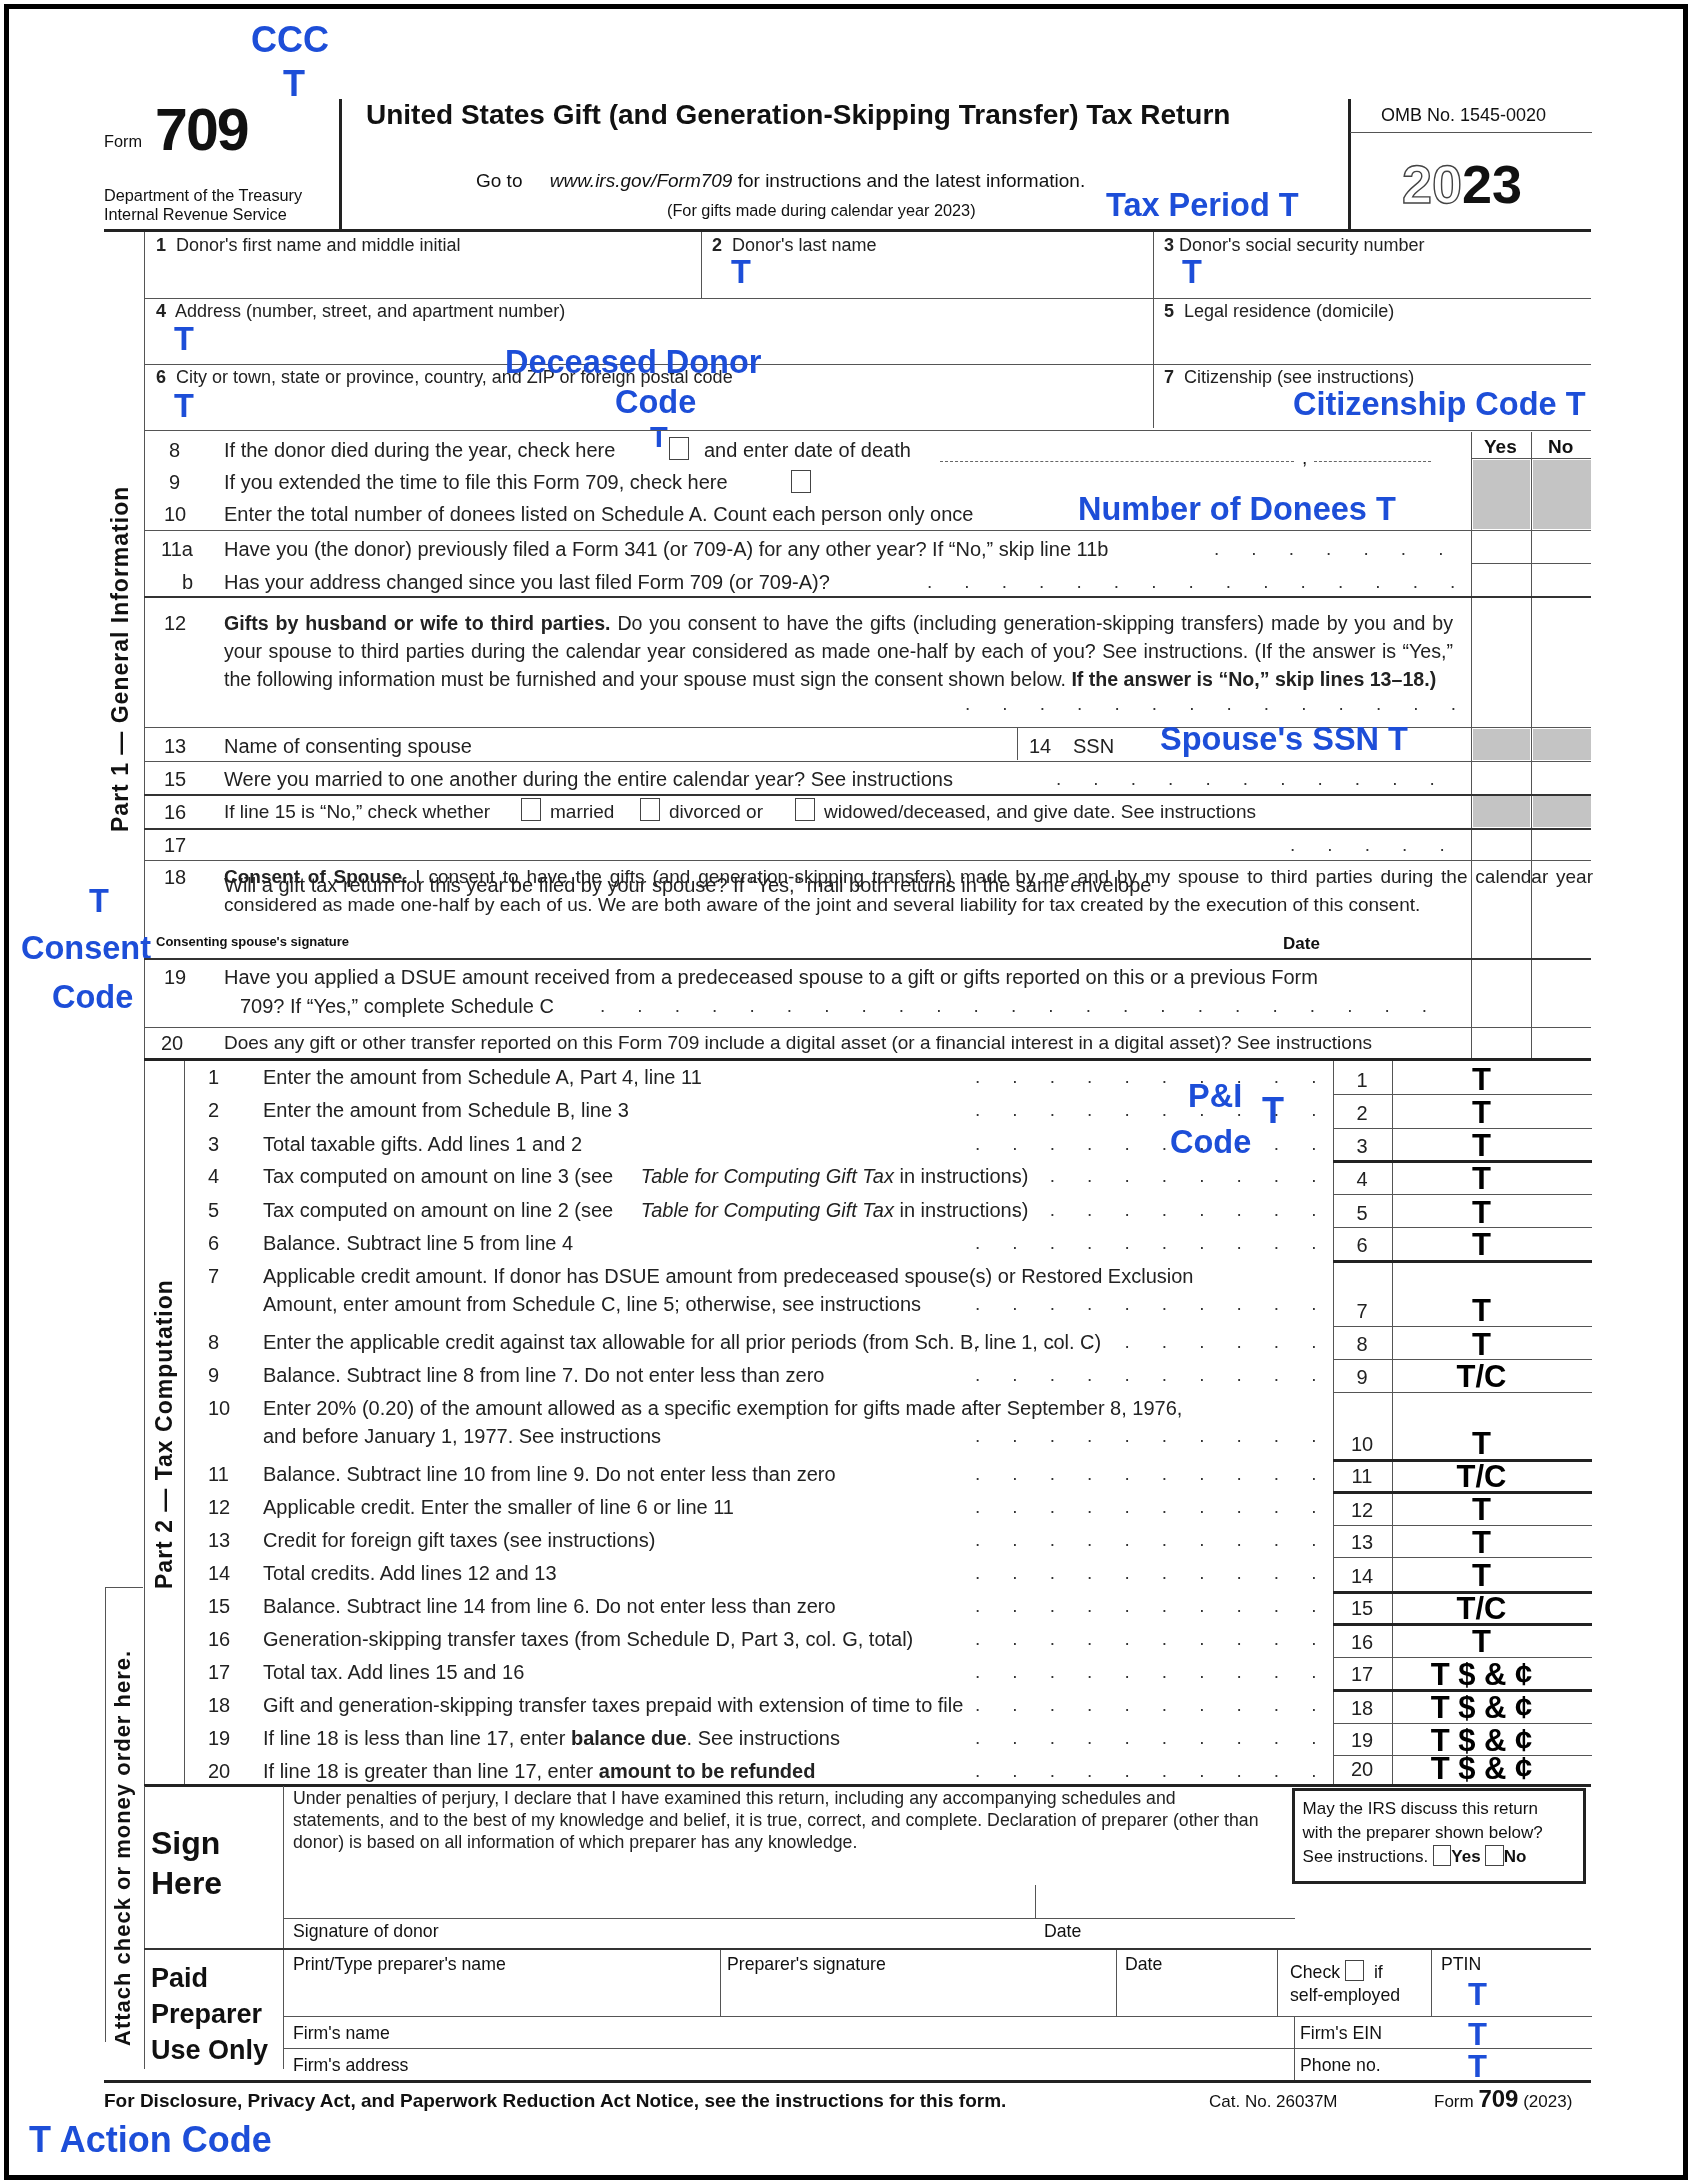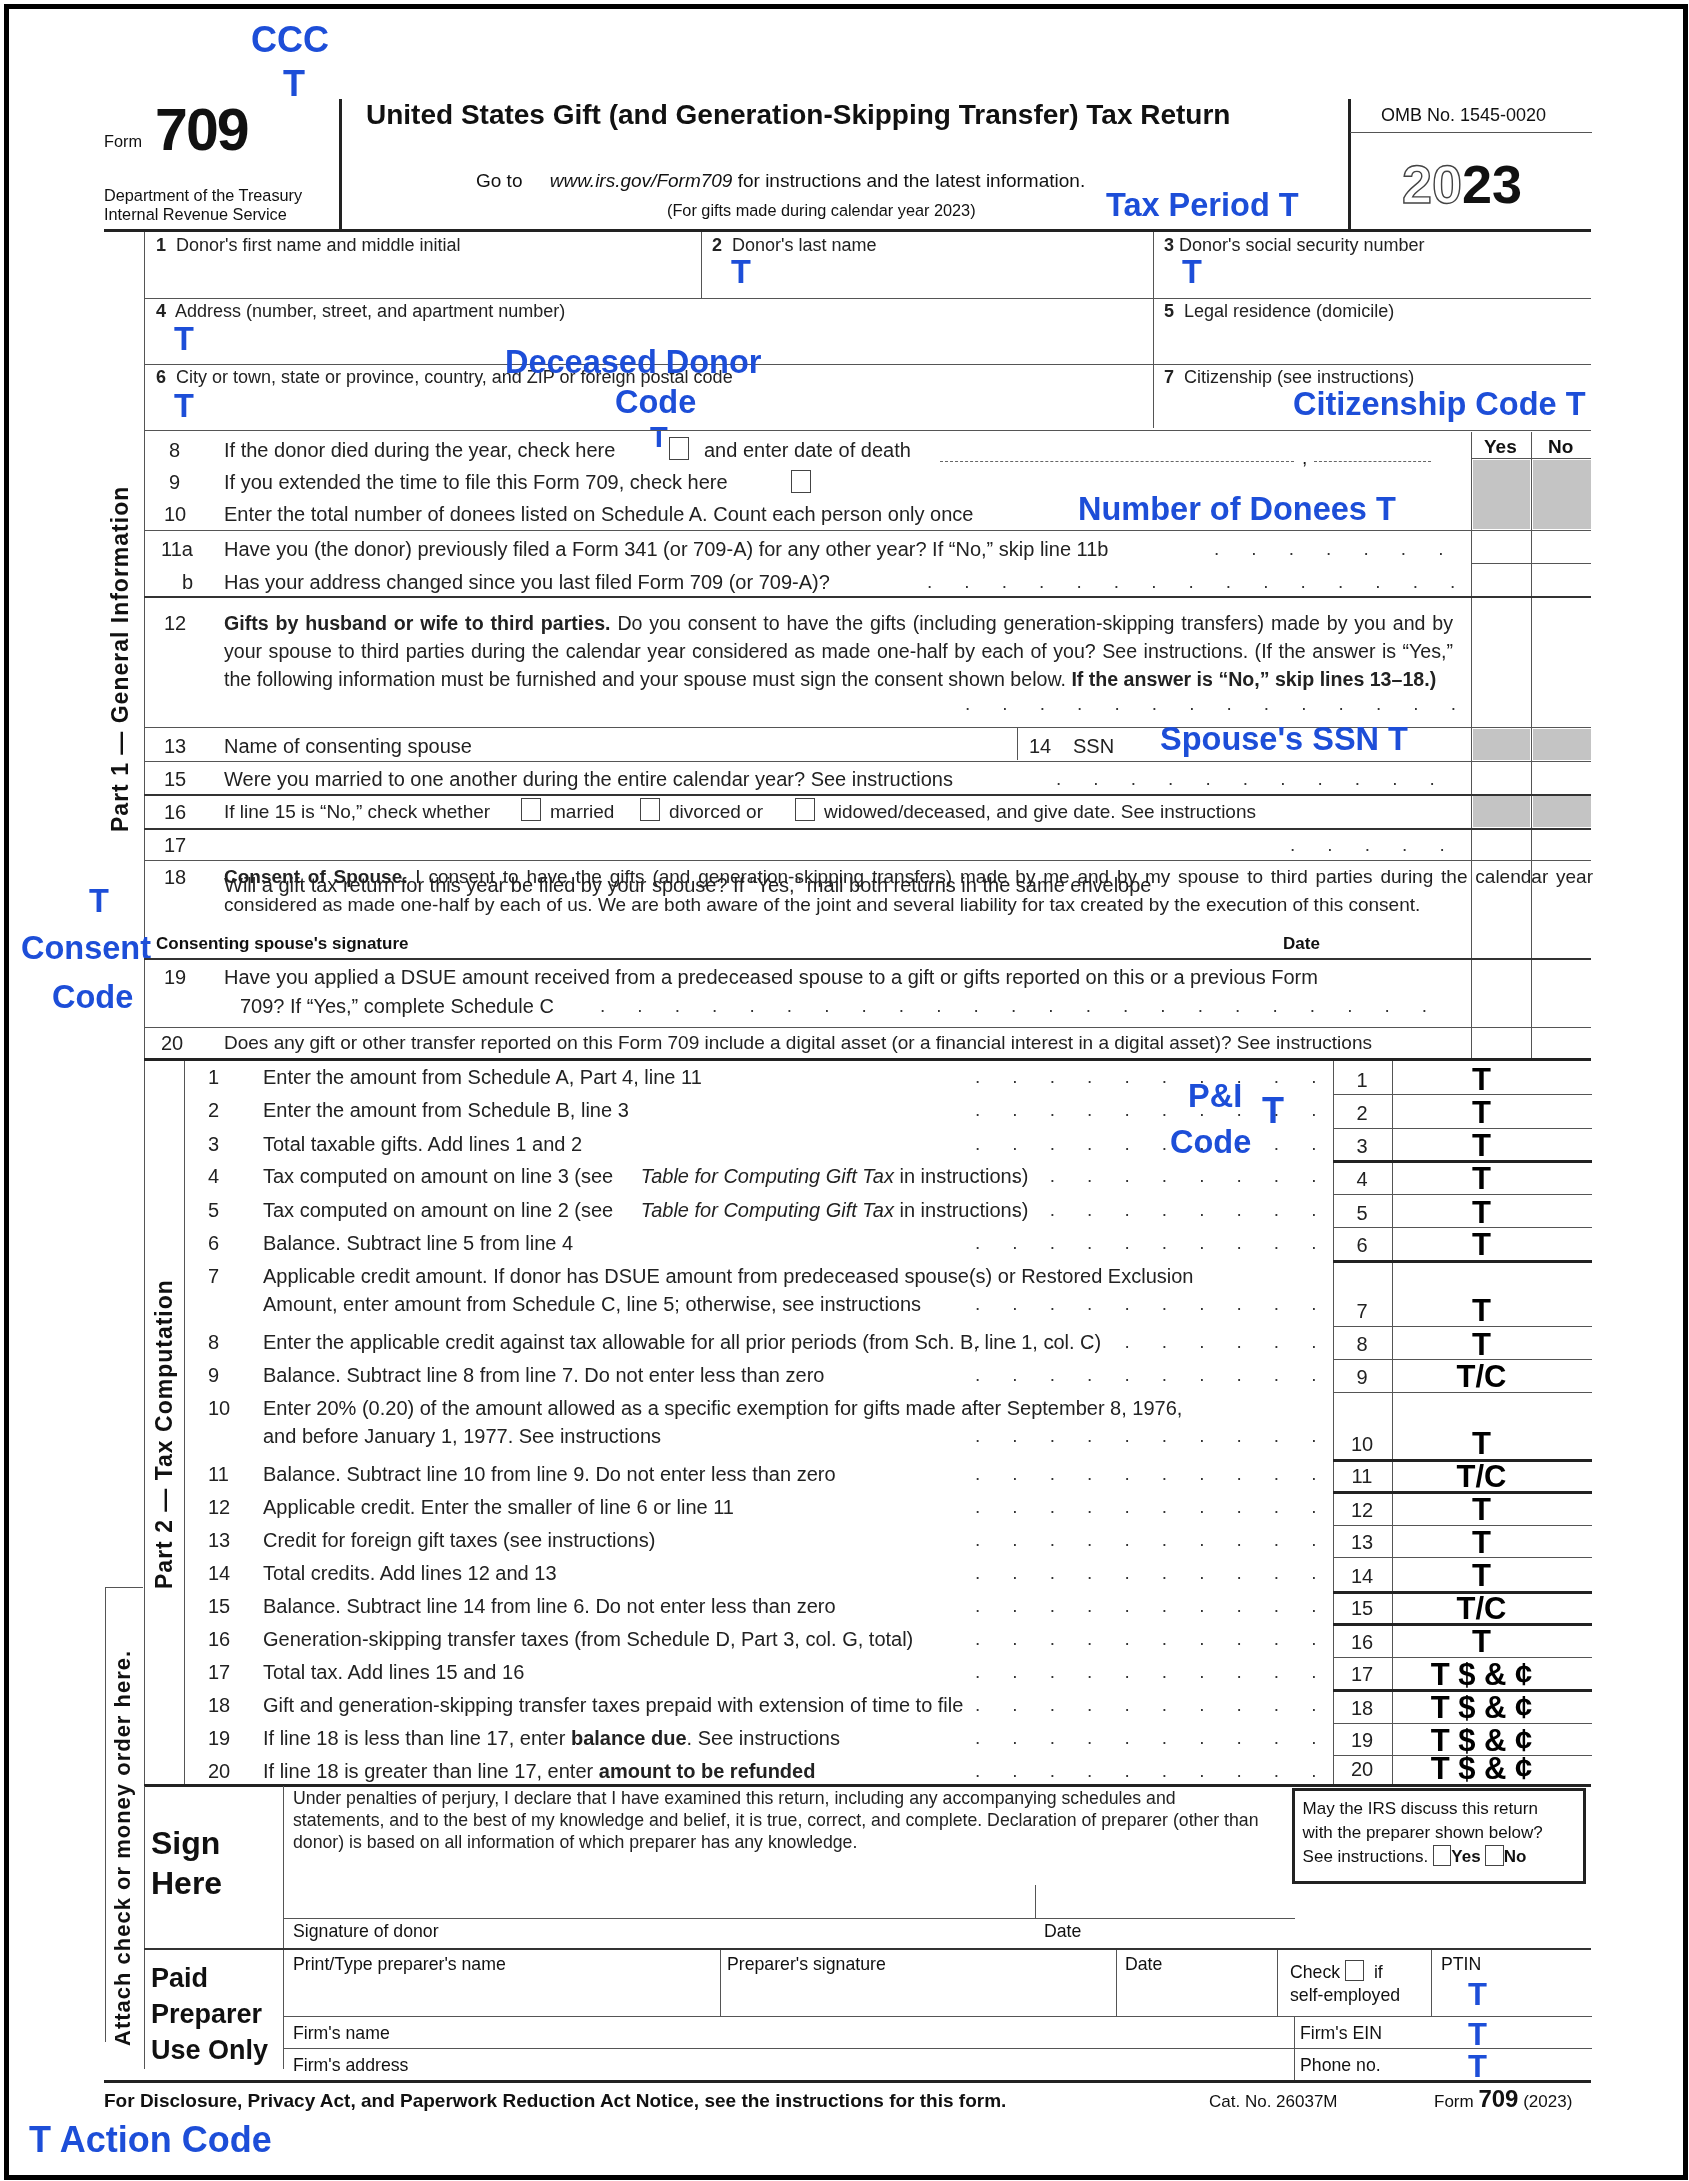--- a/index.html
+++ b/index.html
@@ -149,21 +149,21 @@
 <div class="txt" style="left:824px;top:801px;font-size:19px;">widowed/deceased, and give date. See instructions</div>
 <div class="hl med" style="left:144px;top:828px;width:1447px;"></div>
 
 <div class="ln" style="left:164px;top:834px;">17</div>
 <div class="txt" style="left:224px;top:834px;margin-top:40px;">Will a gift tax return for this year be filed by your spouse? If “Yes,” mail both returns in the same envelope</div>
 <div class="dots" style="left:1290px;top:834px;width:172px;">. . . . . .</div>
 <div class="hl" style="left:144px;top:860px;width:1447px;"></div>
 
 <div class="ln" style="left:164px;top:866px;">18</div>
 <div class="para" style="left:224px;top:863px;width:1369px;font-size:19px;"><b>Consent of Spouse.</b><span> I consent to have the gifts (and generation-skipping transfers) made by me and by my spouse to third parties during the calendar year considered as made one-half by each of us. We are both aware of the joint and several liability for tax created by the execution of this consent.</span></div>
-<div class="abs" style="left:156px;top:934px;font-size:17px;font-weight:bold;">Consenting spouse's signature</div>
+<div class="abs" style="left:156px;top:934px;font-size:13px;font-weight:bold;">Consenting spouse's signature</div>
 <div class="abs" style="left:1283px;top:934px;font-size:17px;font-weight:bold;">Date</div>
 <div class="ann ann-md" style="left:89px;top:883px;">T</div>
 <div class="ann ann-md" style="left:21px;top:930px;">Consent</div>
 <div class="ann ann-md" style="left:52px;top:979px;">Code</div>
 <div class="hl med" style="left:144px;top:958px;width:1447px;"></div>
 
 <div class="vl" style="left:1471px;top:960px;height:99px;"></div>
 <div class="vl" style="left:1531px;top:960px;height:99px;"></div>
 <div class="ln" style="left:164px;top:966px;">19</div>
 <div class="txt" style="left:224px;top:966px;">Have you applied a DSUE amount received from a predeceased spouse to a gift or gifts reported on this or a previous Form</div>

